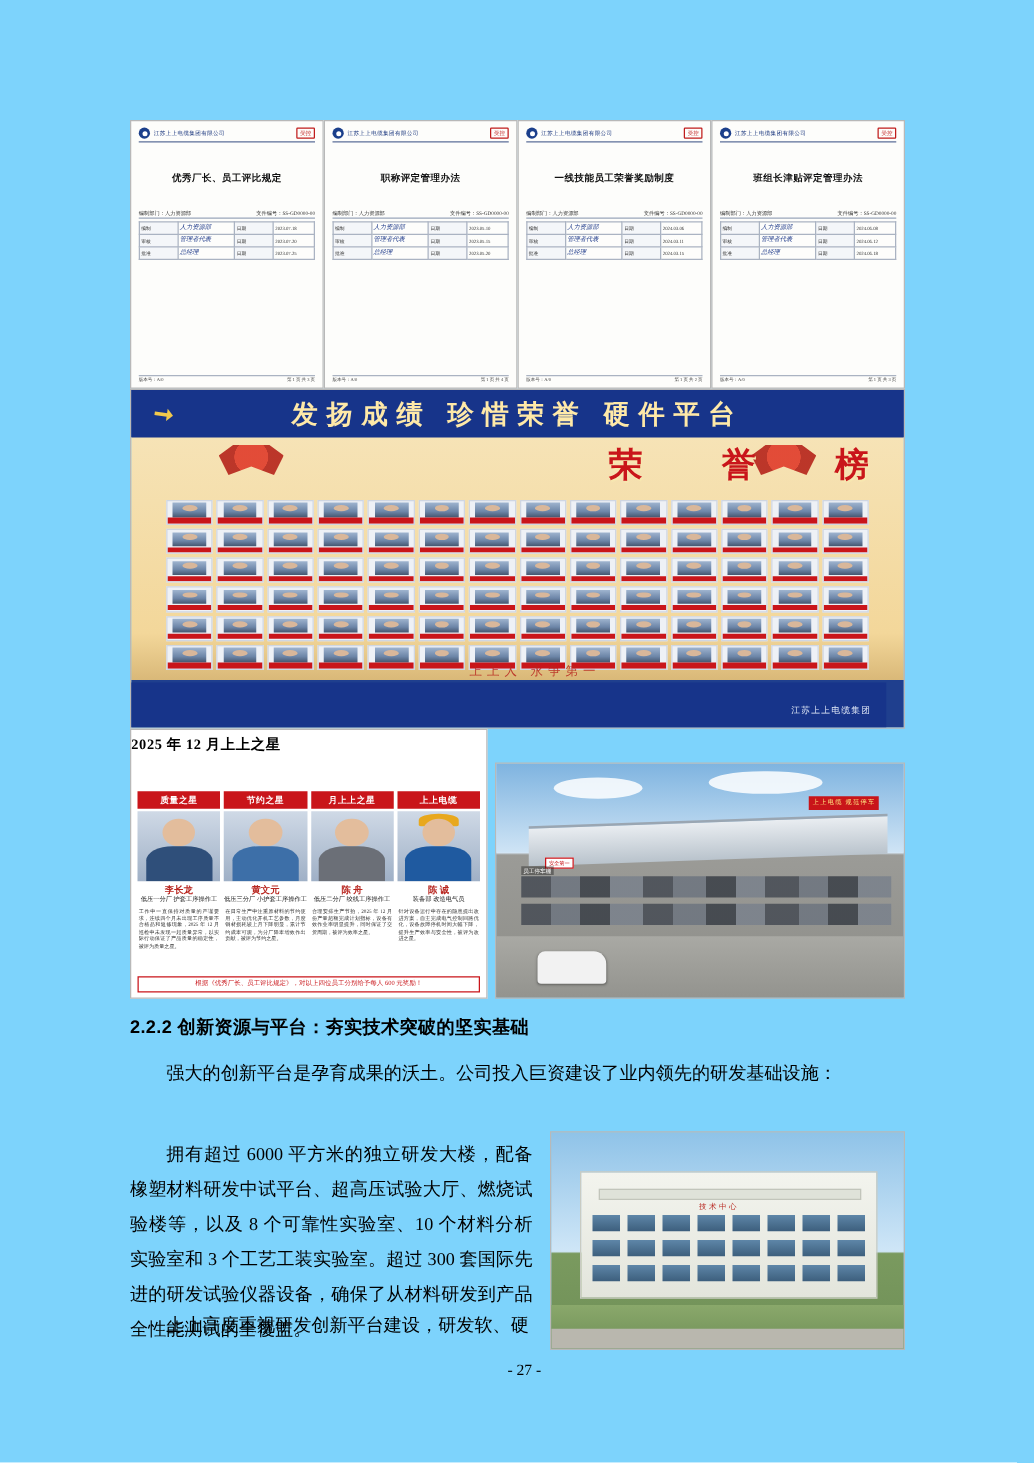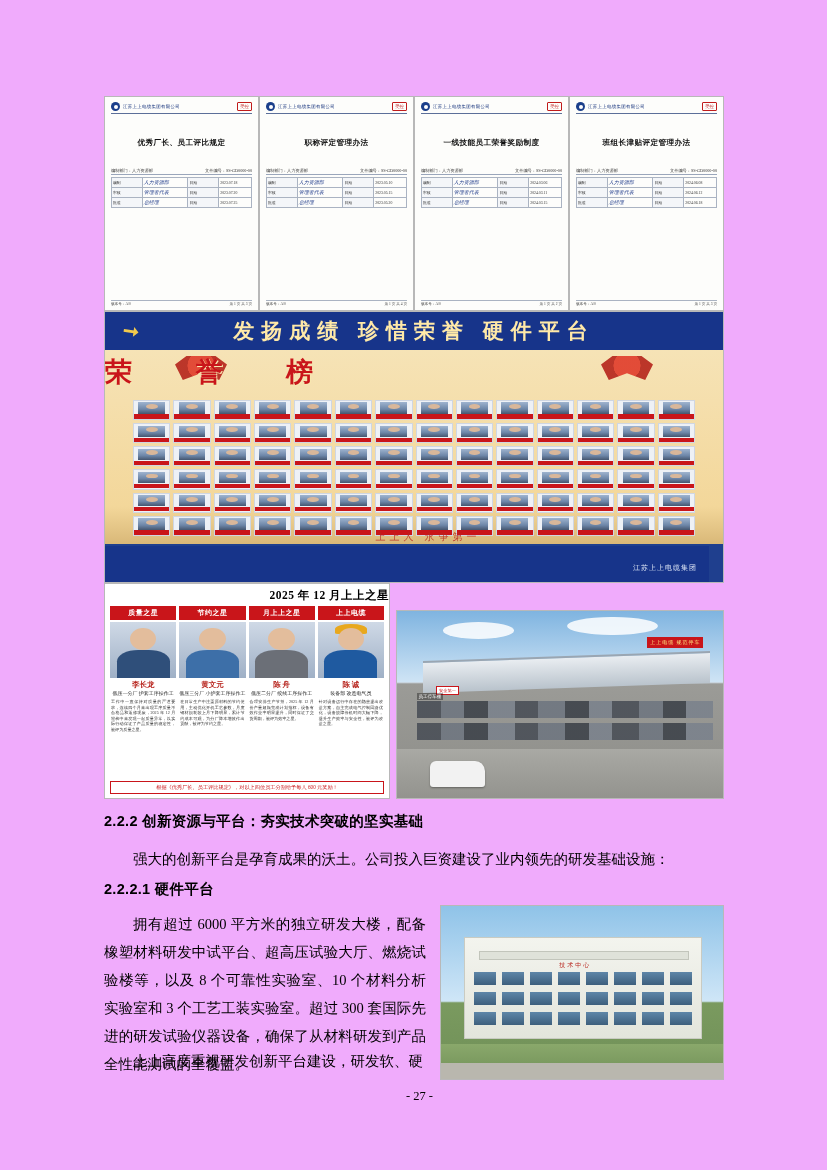--- a/index.html
+++ b/index.html
@@ -13,21 +13,21 @@
     position: relative;
     font-family: "Liberation Serif", serif;
     color: #000;
     overflow: hidden;
   }
   .page {
     position: absolute;
     left: 0; top: 0;
     width: 827px;
     height: 1170px;
-    background: #f0abfc;
+    background: #7dd3fc;
   }
 
   
   .docs-row {
     position: absolute;
     left: 104px;
     top: 96px;
     width: 620px;
     height: 215px;
     display: flex;
@@ -161,21 +161,21 @@
   .hw-arrow {
     position: absolute;
     left: 18px; top: 8px;
     color: #f2c94c;
     font-size: 19px;
     transform: rotate(8deg);
   }
   .hw-title {
     position: absolute;
     top: 42px; left: 0; right: 0;
-    text-align: left;
+    text-align: right;
     font-size: 27px;
     font-weight: bold;
     color: #c9151a;
     letter-spacing: 28px;
     text-shadow: 1px 1px 0 #f7e7b0;
     font-family: "Liberation Sans", sans-serif;
   }
   .hw-ribbon-l, .hw-ribbon-r {
     position: absolute;
     top: 44px;
@@ -254,31 +254,32 @@
     left: 104px;
     top: 583px;
     width: 286px;
     height: 216px;
     border: 1px solid #b8b8b8;
     box-sizing: border-box;
     background: #fff;
     overflow: hidden;
   }
   .stars-title {
-    text-align: right;
+    text-align: left;
     font-size: 11.5px;
     font-weight: bold;
     padding: 4px 0 3px 0;
     letter-spacing: .5px;
   }
   .stars-grid {
     display: grid;
     grid-template-columns: repeat(4, 1fr);
     gap: 3px;
     padding: 0 5px;
+    margin-top: 27px;
   }
   .star-col { text-align: center; }
   .star-badge {
     background: #c9151a;
     color: #fff;
     font-size: 7px;
     font-weight: bold;
     padding: 2px 0;
     letter-spacing: .5px;
   }
@@ -1112,21 +1113,20 @@
     <div class="pk-ground"></div>
     <div class="pk-car"></div>
     <div class="pk-sign">上上电缆
 规范停车</div>
     <div class="pk-sign2">安全第一</div>
     <div class="pk-tag">员工停车棚</div>
   </div>
 
   <div class="h3" id="head-222">2.2.2 创新资源与平台：夯实技术突破的坚实基础</div>
   <div class="para" id="para-intro">强大的创新平台是孕育成果的沃土。公司投入巨资建设了业内领先的研发基础设施：</div>
-  <div class="h3" id="head-2221">2.2.2.1 硬件平台</div>
   <div class="para" id="para-hw">拥有超过 6000 平方米的独立研发大楼，配备橡塑材料研发中试平台、超高压试验大厅、燃烧试验楼等，以及 8 个可靠性实验室、10 个材料分析实验室和 3 个工艺工装实验室。超过 300 套国际先进的研发试验仪器设备，确保了从材料研发到产品全性能测试的全覆盖。</div>
 
   <div class="rnd-photo">
     <div class="rb-building">
       <div class="rb-roof"></div>
       <div class="rb-sign">技术中心</div>
       <div class="rb-win-row" style="top:34%;">
           <div></div>
           <div></div>
           <div></div>

